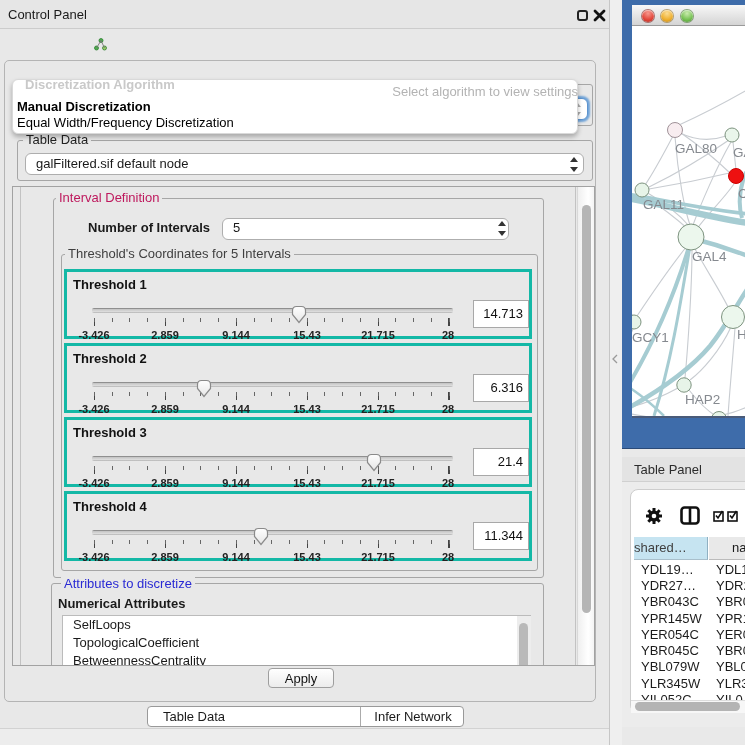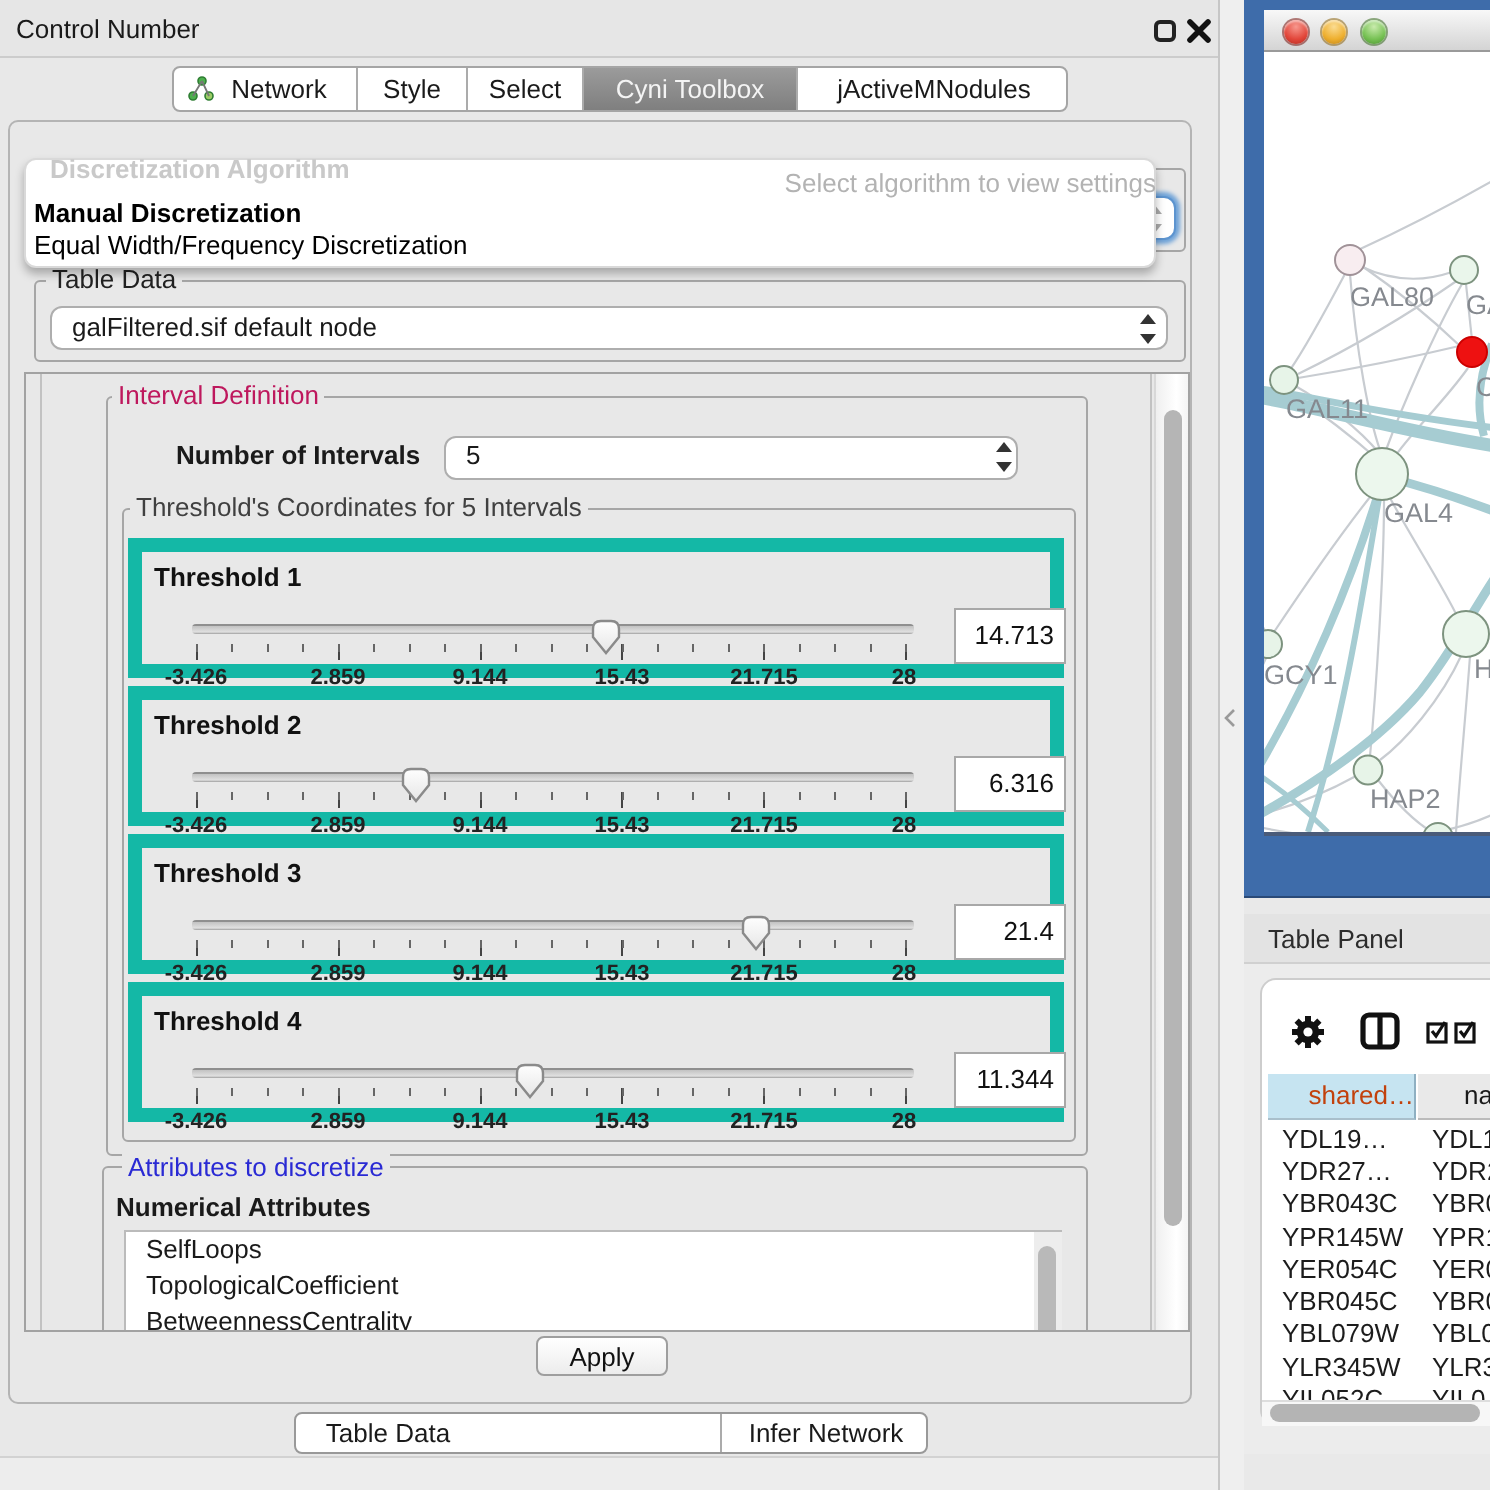--- a/index.html
+++ b/index.html
@@ -1,53 +1,46 @@
 <!DOCTYPE html>
 <html><head><meta charset="utf-8"><style>
 *{margin:0;padding:0;box-sizing:border-box}
 html,body{width:745px;height:745px;overflow:hidden;background:#ededed;font-family:"Liberation Sans",sans-serif}
 #page{position:relative;width:745px;height:745px;overflow:hidden}
 .a{position:absolute}
 .txt{position:absolute;white-space:nowrap;font-size:13px;color:#1a1a1a;line-height:14px}
 .grp{position:absolute;border:1px solid #a6a6a6;border-radius:3px}
 .gtitle{position:absolute;background:#e8e8e8;padding:0 3px;white-space:nowrap;font-size:13px;line-height:14px}
 .combo{position:absolute;background:#fff;border:1px solid #aeaeae;border-radius:6px;height:22px}
-.tbox{position:absolute;left:51px;width:468px;height:70px;border:7px solid #14b8a6;background:#e8e8e8}
+.tbox{position:absolute;left:51px;width:468px;height:70px;border:3px solid #14b8a6;background:#e8e8e8}
 .ttitle{position:absolute;left:6px;top:5px;font-weight:bold;font-size:13px;color:#111}
 .track{position:absolute;left:25px;top:36px;width:361px;height:5px;border-radius:2px;background:linear-gradient(180deg,#8f8f8f 0,#8f8f8f 1px,#c2c2c2 1px,#e0e0e0 4px,#9f9f9f 5px)}
 .ticks{position:absolute;left:27px;top:46px;width:356px;height:10px;
 background:repeating-linear-gradient(90deg,#666 0,#666 1px,transparent 1px,transparent 17.73px) 0 0/356px 4px no-repeat,
 repeating-linear-gradient(90deg,#444 0,#444 1px,transparent 1px,transparent 70.9px) 0 0/356px 8px no-repeat}
 .tlabels{position:absolute;left:0;top:57px;width:468px;height:12px;font-size:11px;font-weight:bold;color:#222}
 .tlabels span{position:absolute;transform:translateX(-50%);white-space:nowrap}
 .thumb{position:absolute;top:33px;width:18px;height:19px}
 .vbox{position:absolute;left:406px;top:28px;width:56px;height:28px;background:#fff;border:1px solid #a8a8a8;font-size:13px;line-height:26px;text-align:right;padding-right:5px;color:#111}
 .seg{position:absolute;top:0;height:100%;font-size:13px;color:#1a1a1a;text-align:center;border-left:1px solid #ababab}
 .seg.first{border-left:none}
 .seg.sel{background:linear-gradient(180deg,#9b9b9b,#7f7f7f);color:#f4f4f4}
 .row1{position:absolute;left:10px;white-space:nowrap;font-size:13px;color:#1c1c1c}
 .row2{position:absolute;left:85px;white-space:nowrap;font-size:13px;color:#1c1c1c}
 </style></head><body>
 <div id="page">
 
 <div class="a" style="left:0;top:0;width:609px;height:729px;background:#e8e8e8;border-bottom:1px solid #d2d2d2"></div>
 <div class="a" style="left:0;top:0;width:609px;height:29px;background:#e6e6e6;border-bottom:1px solid #cccccc"></div>
-<div class="txt" style="left:8px;top:8px">Control Number</div>
+<div class="txt" style="left:8px;top:8px">Control Panel</div>
 <div class="a" style="left:577px;top:10px;width:11px;height:11px;border:2px solid #222;border-radius:3px"></div>
 <svg class="a" style="left:593px;top:9px" width="13" height="13" viewBox="0 0 13 13">
       <path d="M2 2 L11 11 M11 2 L2 11" stroke="#111" stroke-width="2.8" stroke-linecap="round"></path>
     </svg>
 
-<div class="a" style="left:86px;top:33px;width:448px;height:23px;background:#fff;border:1px solid #a5a5a5;border-radius:4px;overflow:hidden">
-  <div class="seg first" style="left:0;width:91px;line-height:22px;padding-left:14px">Network</div>
-  <div class="seg" style="left:91px;width:55px;line-height:22px">Style</div>
-  <div class="seg" style="left:146px;width:58px;line-height:22px">Select</div>
-  <div class="seg sel" style="left:204px;width:107px;line-height:22px">Cyni Toolbox</div>
-  <div class="seg" style="left:311px;width:137px;line-height:22px">jActiveMNodules</div>
-</div>
 <svg class="a" style="left:94px;top:38px" width="13" height="13" viewBox="0 0 13 13">
       <circle cx="7" cy="2.5" r="2" fill="#4db04d" stroke="#2e7d32" stroke-width=".8"></circle>
       <circle cx="2.5" cy="10" r="2" fill="#4db04d" stroke="#2e7d32" stroke-width=".8"></circle>
       <circle cx="10.5" cy="10" r="2" fill="#9ccc65" stroke="#2e7d32" stroke-width=".8"></circle>
       <path d="M7 2.5 L2.5 10 M7 2.5 L10.5 10" stroke="#777" stroke-width=".9"></path>
     </svg>
 
 <div class="a" style="left:4px;top:60px;width:592px;height:642px;border:1px solid #b4b4b4;border-radius:5px"></div>
 
 <div class="grp" style="left:17px;top:84px;width:576px;height:42px"></div>
@@ -280,21 +273,21 @@
       </svg>
   <svg class="a" style="left:82px;top:20px" width="28" height="12" viewBox="0 0 28 12">
         <g fill="none" stroke="#111" stroke-width="1.6">
           <rect x="1" y="2" width="9" height="9"></rect>
           <path d="M3 5.5 L5 8 L9.5 1"></path>
           <rect x="15" y="2" width="9" height="9"></rect>
           <path d="M17 5.5 L19 8 L23.5 1"></path>
         </g>
       </svg>
 
-  <div class="a" style="left:3px;top:47px;width:74px;height:23px;background:#c6e4f1;border-right:1px solid #8fb0c2;border-bottom:1px solid #a9bfcb;font-size:13px;text-align:right;line-height:22px;color:#c2410c">shared…</div>
+  <div class="a" style="left:3px;top:47px;width:74px;height:23px;background:#c6e4f1;border-right:1px solid #8fb0c2;border-bottom:1px solid #a9bfcb;font-size:13px;text-align:left;line-height:22px;color:#404040">shared…</div>
   <div class="a" style="left:78px;top:47px;width:42px;height:23px;background:#e9e9e9;border-bottom:1px solid #bbb;font-size:13px;line-height:22px;color:#1a1a1a;padding-left:23px">na</div>
 
   <div class="a" style="left:0;top:70px;width:120px;height:140px;overflow:hidden">
     <div class="row1" style="top:2px">YDL19…</div>
         <div class="row2" style="top:2px">YDL1</div>
     <div class="row1" style="top:18px">YDR27…</div>
         <div class="row2" style="top:18px">YDR2</div>
     <div class="row1" style="top:34px">YBR043C</div>
         <div class="row2" style="top:34px">YBR0</div>
     <div class="row1" style="top:51px">YPR145W</div>

